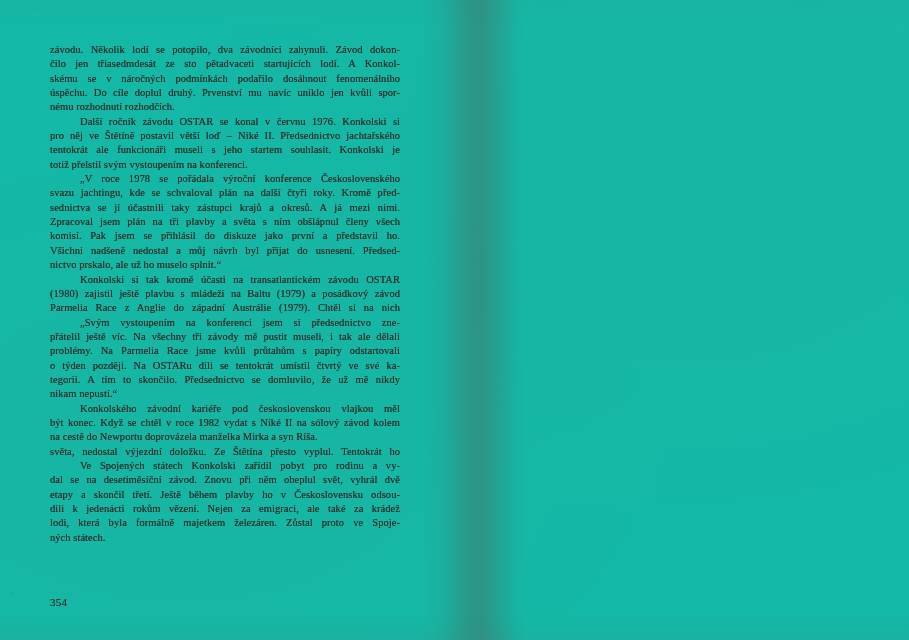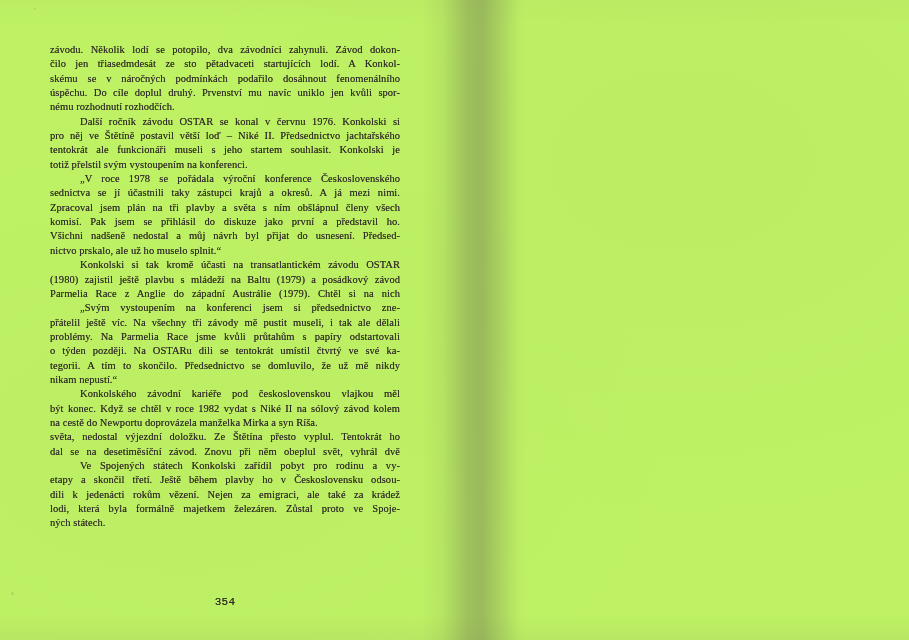--- a/index.html
+++ b/index.html
@@ -5,21 +5,21 @@
   html, body {
     margin: 0;
     padding: 0;
     background: #e9e8e4;
     font-family: "Liberation Serif", "DejaVu Serif", serif;
   }
   .spread {
     position: relative;
     width: 909px;
     height: 640px;
-    background: #bef264;
+    background: #14b8a6;
     overflow: hidden;
     color: #2e2a24;
   }
   
   .spread::before {
     content: "";
     position: absolute;
     inset: 0;
     pointer-events: none;
     background:
@@ -65,24 +65,22 @@
     white-space: nowrap;
     text-align: justify;
     text-align-last: justify;
   }
   .line.para-end { text-align-last: left; }
   .line.indent   { padding-left: 30px; }
   .pagenum {
     position: absolute;
     top: 596px;
     font-size: 11px;
-    text-align: center;
     letter-spacing: 0.3px;
     text-shadow: 0 0 0.4px rgba(46,42,36,0.65);
-    font-family: Liberation Mono, monospace;
   }
   .pagenum-left  { left: 50px;  width: 350px; }
   
   .speck {
     position: absolute;
     border-radius: 50%;
     background: rgba(110,104,96,0.18);
     pointer-events: none;
   }
 </style>
@@ -101,20 +99,21 @@
           <div class="line para-end">nému rozhodnutí rozhodčích.</div>
         </div>
         <div class="paragraph">
           <div class="line indent">Další ročník závodu OSTAR se konal v červnu 1976. Konkolski si</div>
           <div class="line">pro něj ve Štětíně postavil větší loď – Niké II. Předsednictvo jachtařského</div>
           <div class="line">tentokrát ale funkcionáři museli s jeho startem souhlasit. Konkolski je</div>
           <div class="line para-end">totiž přelstil svým vystoupením na konferenci.</div>
         </div>
         <div class="paragraph">
           <div class="line indent">„V roce 1978 se pořádala výroční konference Československého</div>
+          <div class="line">svazu jachtingu, kde se schvaloval plán na další čtyři roky. Kromě před-</div>
           <div class="line">sednictva se jí účastnili taky zástupci krajů a okresů. A já mezi nimi.</div>
           <div class="line">Zpracoval jsem plán na tři plavby a světa s ním obšlápnul členy všech</div>
           <div class="line">komisí. Pak jsem se přihlásil do diskuze jako první a představil ho.</div>
           <div class="line">Všichni nadšeně nedostal a můj návrh byl přijat do usnesení. Předsed-</div>
           <div class="line para-end">nictvo prskalo, ale už ho muselo splnit.“</div>
         </div>
         <div class="paragraph">
           <div class="line indent">Konkolski si tak kromě účasti na transatlantickém závodu OSTAR</div>
           <div class="line">(1980) zajistil ještě plavbu s mládeží na Baltu (1979) a posádkový závod</div>
           <div class="line">Parmelia Race z Anglie do západní Austrálie (1979). Chtěl si na nich</div>
@@ -127,22 +126,22 @@
           <div class="line">tegorii. A tím to skončilo. Předsednictvo se domluvilo, že už mě nikdy</div>
           <div class="line para-end">nikam nepustí.“</div>
         </div>
         <div class="paragraph">
           <div class="line indent">Konkolského závodní kariéře pod československou vlajkou měl</div>
           <div class="line">být konec. Když se chtěl v roce 1982 vydat s Niké II na sólový závod kolem</div>
           <div class="line para-end">na cestě do Newportu doprovázela manželka Mirka a syn Ríša.</div>
           <div class="line">světa, nedostal výjezdní doložku. Ze Štětína přesto vyplul. Tentokrát ho</div>
         </div>
         <div class="paragraph">
+          <div class="line indent">Ve Spojených státech Konkolski zařídil pobyt pro rodinu a vy-</div>
           <div class="line">dal se na desetiměsíční závod. Znovu při něm obeplul svět, vyhrál dvě</div>
-          <div class="line indent">Ve Spojených státech Konkolski zařídil pobyt pro rodinu a vy-</div>
           <div class="line">etapy a skončil třetí. Ještě během plavby ho v Československu odsou-</div>
           <div class="line">dili k jedenácti rokům vězení. Nejen za emigraci, ale také za krádež</div>
           <div class="line">lodi, která byla formálně majetkem železáren. Zůstal proto ve Spoje-</div>
           <div class="line para-end">ných státech.</div>
         </div>
       </div>
     <div class="pagenum pagenum-left">354</div>
   </div>
 
   <div class="page page-right">

